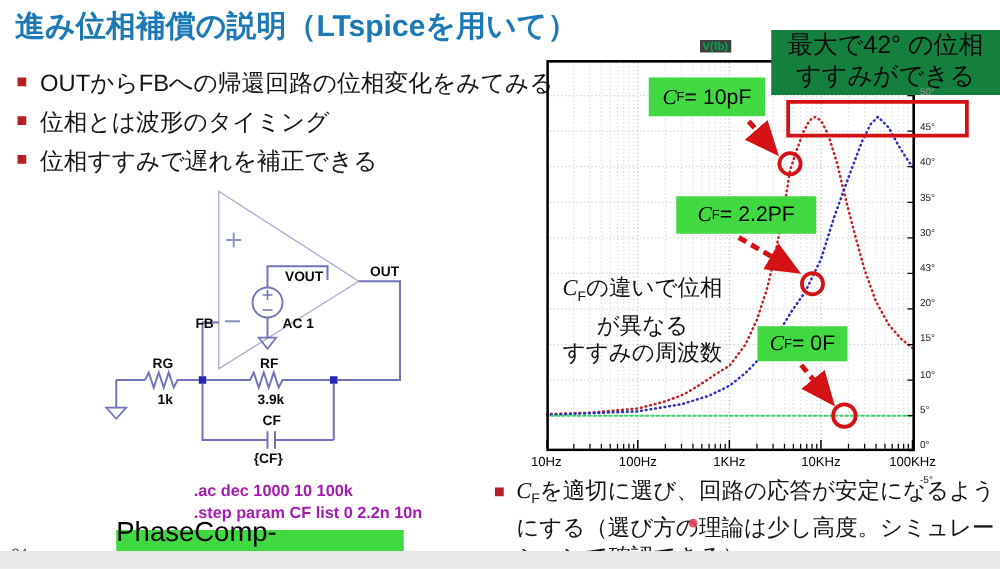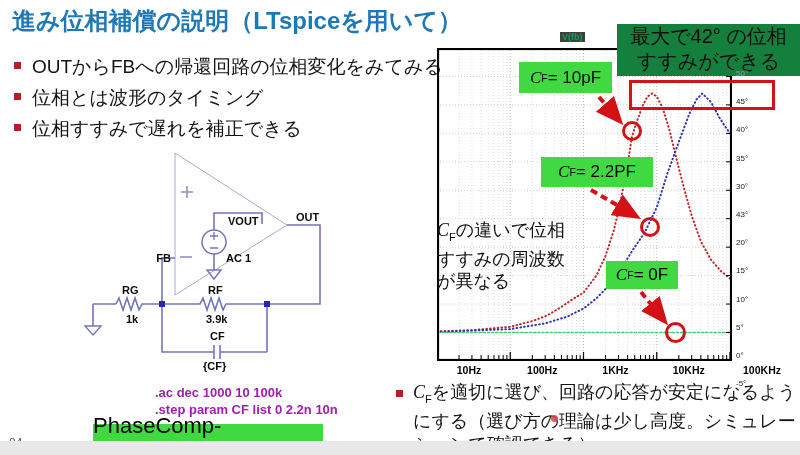--- a/index.html
+++ b/index.html
@@ -12,36 +12,36 @@
   .directive{font-size:13px;font-weight:bold;color:#a21caf;white-space:nowrap;text-align:right;}
   .banner{left:93px;top:424px;width:230px;height:29px;background:#41d941;display:flex;
           align-items:center;justify-content:center;font-size:22px;color:#000;}
   .pagenum{left:9px;top:436px;font-size:12px;color:#555;}
   .plot-wrap{left:437px;top:48px;width:295px;height:313px;z-index:1;}
   .sig-label{left:560px;top:32px;font-size:9px;font-weight:bold;color:#00a550;background:#404040;
              padding:0 2px;z-index:3;}
   .note-tr{left:617px;top:24px;width:183px;height:52px;background:#15803d;z-index:2;
            font-size:20px;line-height:25px;text-align:center;color:#0d0d0d;white-space:nowrap;}
   .note-left{left:437px;top:219px;width:154px;z-index:2;font-size:18px;line-height:22px;
-             color:#111;white-space:nowrap;}
+             text-align:center;color:#111;white-space:nowrap;}
   .glabel{background:#41d941;color:#000;display:flex;align-items:center;justify-content:center;
           font-size:17px;z-index:4;white-space:nowrap;}
   .cfvar{font-style:italic;font-family:"Liberation Serif",serif;}
   sub.cfsub{font-size:62%;}
   .red-rect{left:629px;top:80px;width:146px;height:30px;border:3.5px solid #d41216;
             box-sizing:border-box;z-index:4;}
   .rcirc{width:20px;height:20px;border:3px solid #d41216;border-radius:50%;
          box-sizing:border-box;z-index:4;}
   .overlay-svg{left:0;top:0;width:800px;height:455px;z-index:5;pointer-events:none;}
   .laser{left:551px;top:415px;width:7px;height:7px;background:#e23b4e;border-radius:50%;
          opacity:.85;z-index:5;}
   .ylab{position:absolute;font-size:8px;color:#1a1a1a;white-space:nowrap;margin-top:26px;}
   .ylab.gray{color:#9a9a9a;}
-  .xlab{position:absolute;font-size:10.5px;font-weight:bold;color:#000;transform:translateX(-50%);
-        white-space:nowrap;margin-left:32px;}
+  .xlab{position:absolute;font-size:10.5px;font-weight:normal;color:#000;transform:translateX(-50%);
+        white-space:nowrap;}
   .bnote{left:413px;top:381px;width:389px;font-size:18px;line-height:22.5px;color:#141414;z-index:1;}
   .axis-container{z-index:3;}
 </style>
 </head>
 <body>
 
 <div class="slide">
 
   <div class="abs title">進み位相補償の説明（LTspiceを用いて）</div>
 
@@ -226,22 +226,22 @@
       <span class="xlab" style="left: 730px; top: 0px;">100KHz</span>
     </div>
 
   <div class="abs note-tr">
     <div>最大で42° の位相</div>
     <div>すすみができる</div>
   </div>
 
   <div class="abs note-left">
     <div><span class="cfvar">C</span><sub class="cfsub">F</sub><span>の違いで位相</span></div>
+    <div>が異なる</div>
     <div>すすみの周波数</div>
-    <div>が異なる</div>
   </div>
 
   <div class="abs glabel" style="left:519px;top:62px;width:93px;height:31px;">
     <span class="cfvar">C</span>
       <sub class="cfsub">F</sub>
       <span> = 10pF</span>
   </div>
   <div class="abs glabel" style="left:541px;top:157px;width:112px;height:30px;">
     <span class="cfvar">C</span>
       <sub class="cfsub">F</sub>

